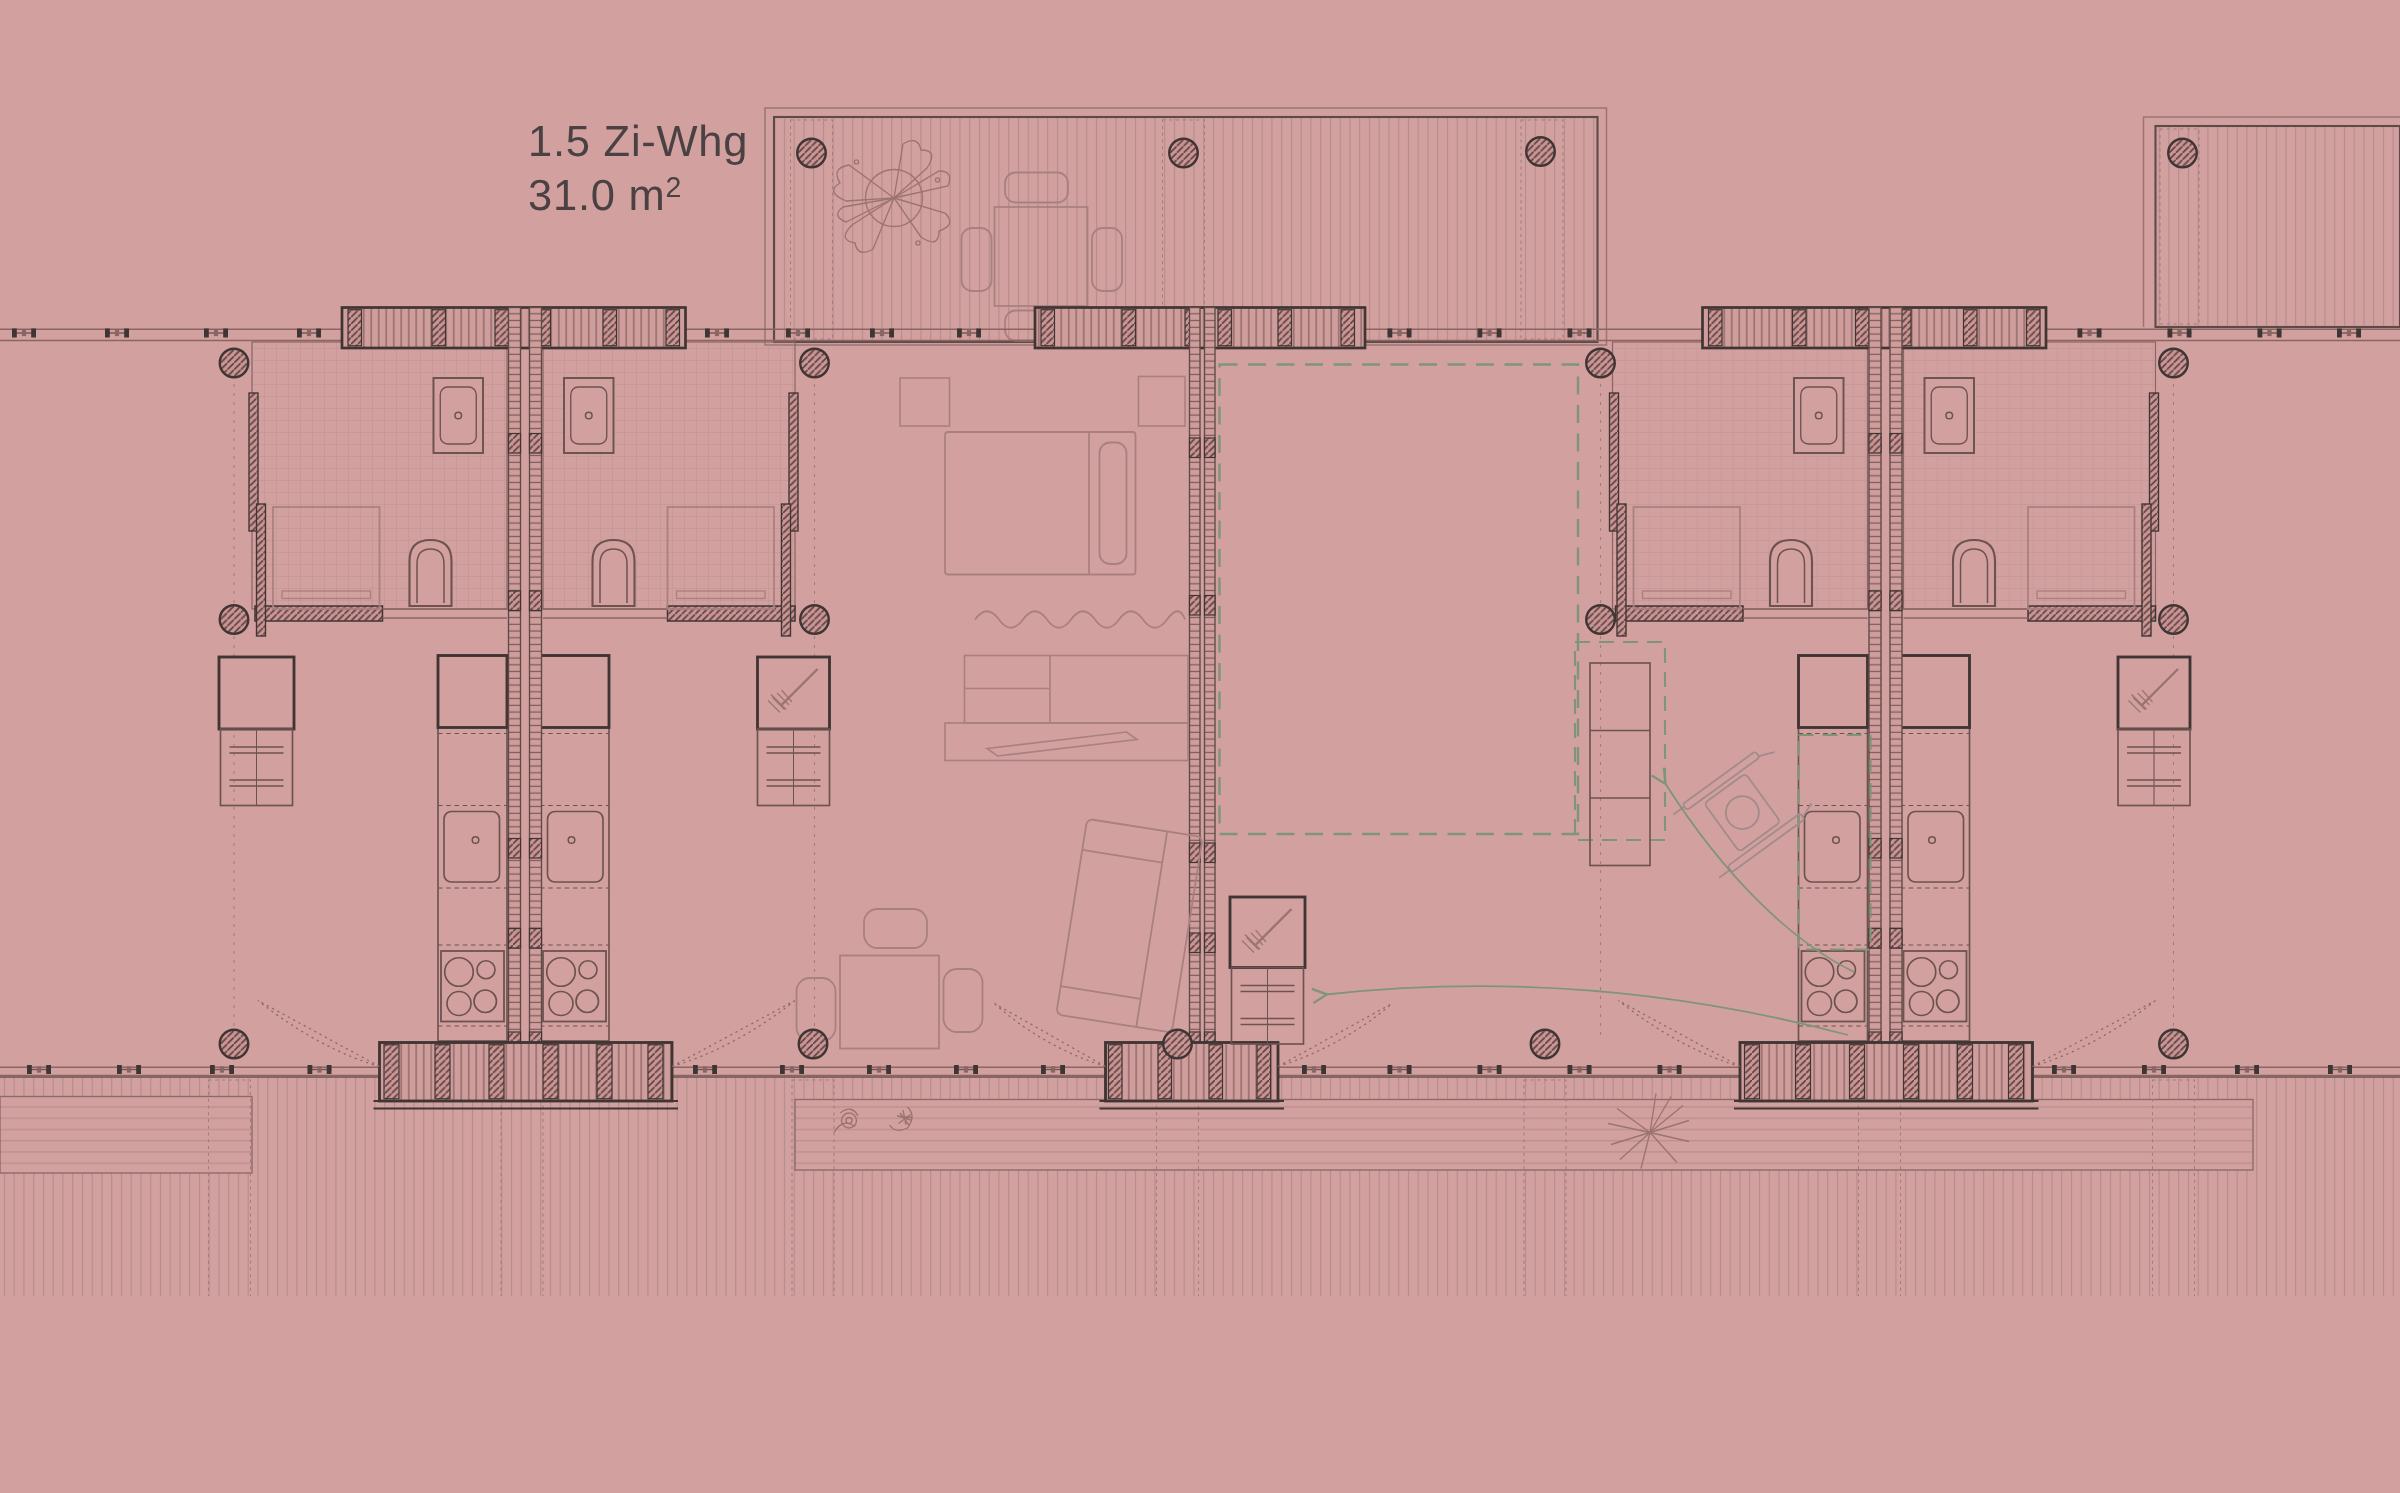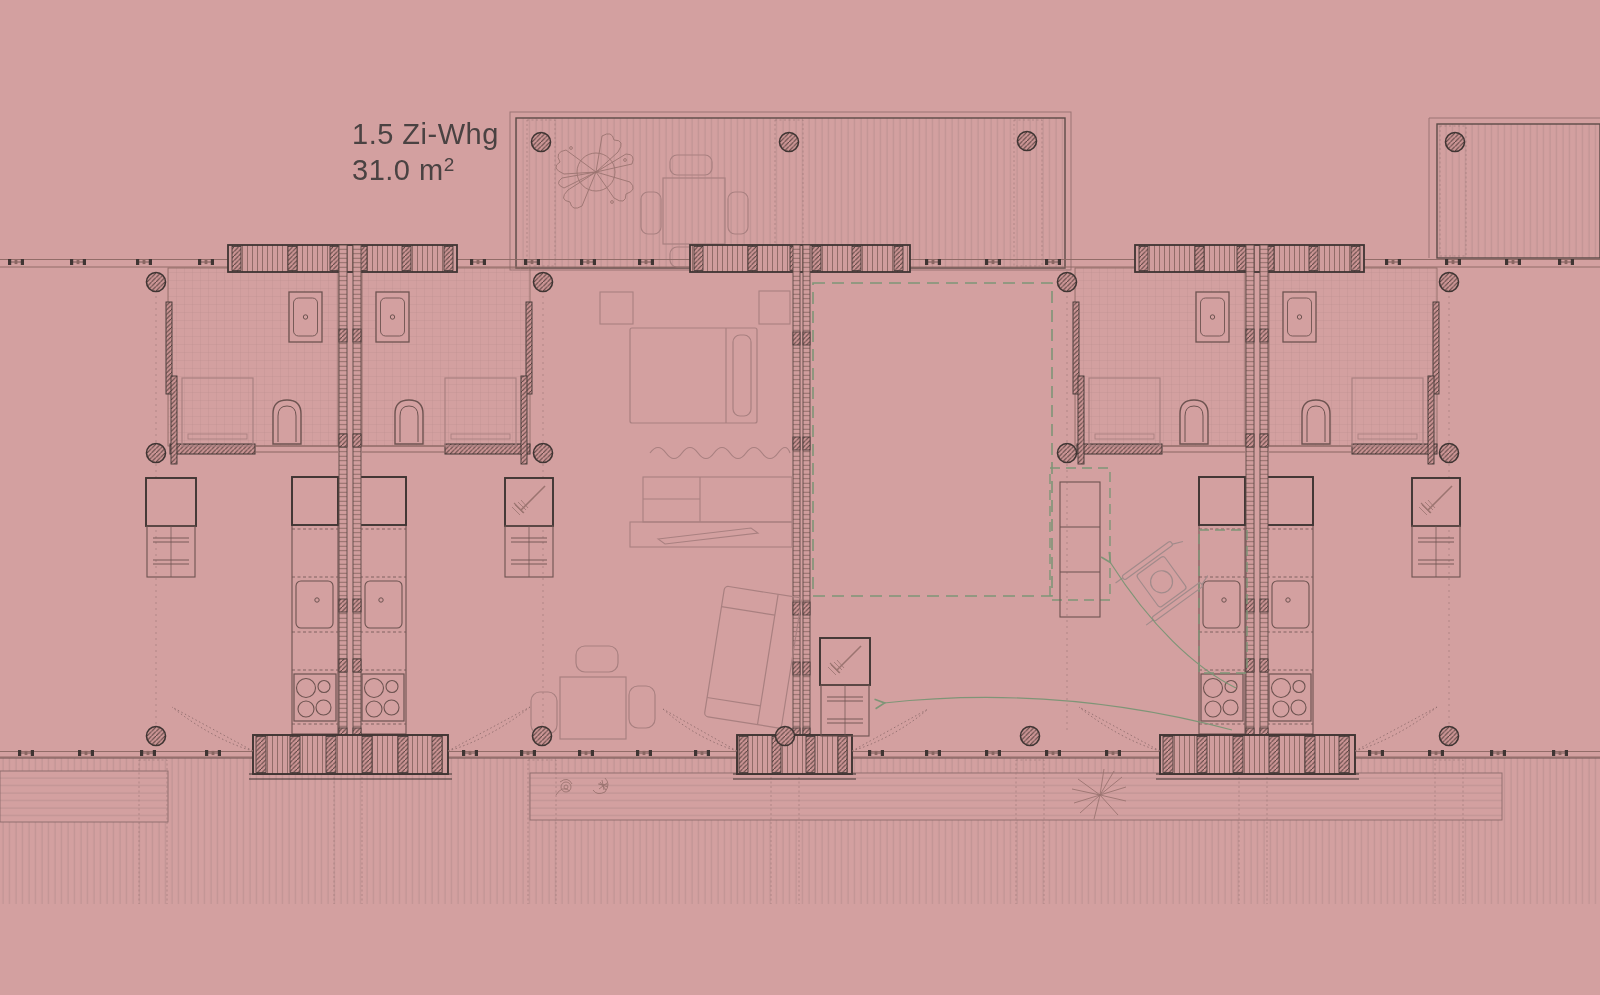--- a/index.html
+++ b/index.html
@@ -1,17 +1,17 @@
 <!DOCTYPE html>
 <html><head>
 <meta charset="utf-8">
 <style>
   html,body{margin:0;padding:0;background:#d3a0a0;}
   .stage{position:relative;width:1600px;height:864px;overflow:hidden;background:#84cc16;
-         font-family:"Liberation Sans", sans-serif;margin-top:40px;}
+         font-family:"Liberation Sans", sans-serif;}
   svg{display:block}
   text{font-family:"Liberation Sans", sans-serif;}
 </style>
 </head>
 <body>
 
 <div class="stage">
 <svg width="1600" height="995" viewBox="0 0 1600 995">
   <defs>
     <pattern id="deckV" width="6.5" height="8" patternUnits="userSpaceOnUse">

